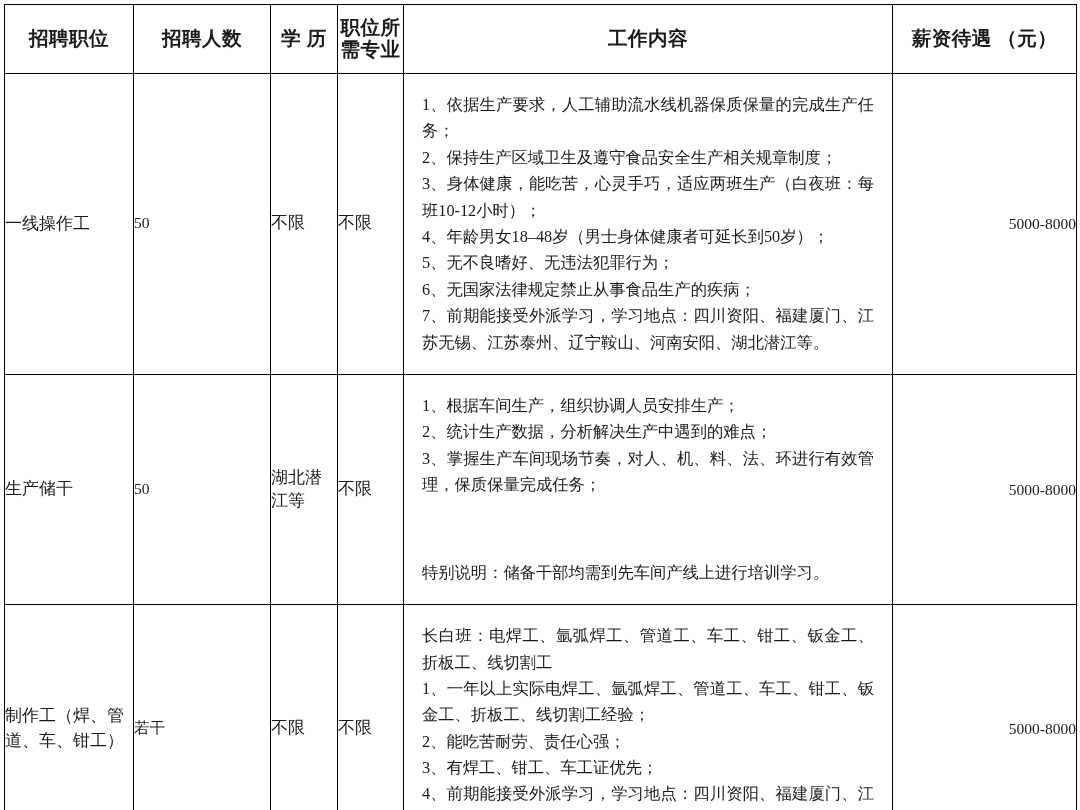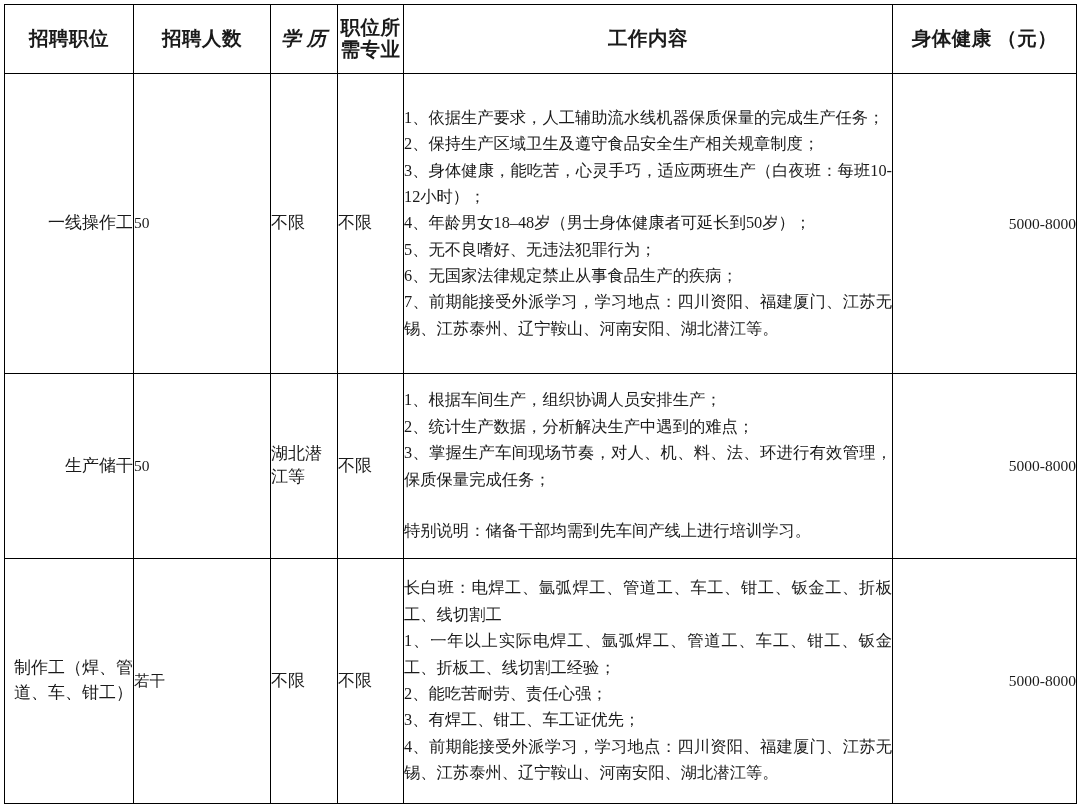--- a/index.html
+++ b/index.html
@@ -52,36 +52,36 @@
 
   
   tr.head-row th {
     height: 68px;
     text-align: center;
     font-weight: bold;
     font-size: 19.5px;
     line-height: 1.12;
     letter-spacing: 0.5px;
   }
-  th.h-edu { letter-spacing: 3px; font-style: italic; }
+  th.h-edu { letter-spacing: 3px; }
   th.h-major {
     font-size: 18px;
     line-height: 1.05;
     letter-spacing: 0px;
     padding: 0 2px;
   }
   th.h-salary {
     font-size: 19px;
     line-height: 1.15;
   }
   th.h-content { font-size: 19.5px; margin-top: 44px; }
 
   
   td.cell-position {
-    text-align: right;
+    text-align: left;
     font-size: 17px;
     line-height: 1.45;
     padding: 0 10px;
     margin-left: 48px;
   }
   td.cell-count,
   td.cell-edu,
   td.cell-major {
     text-align: left;
     font-size: 17px;
@@ -94,21 +94,21 @@
     font-size: 15.5px;
   }
   td.cell-content {
     text-align: left;
     font-size: 16.3px;
     line-height: 1.62;
     padding: 10px 8px 10px 9px;
     vertical-align: middle;
   }
   td.cell-content .para {
-    margin: 0;
+    margin: 18px;
     white-space: pre-wrap;
     text-align: justify;
     text-justify: inter-ideograph;
   }
   td.cell-content .spacer {
     height: 1.55em;
   }
 
   
   tr.row-1 td { height: 299px; }
@@ -130,21 +130,21 @@
       <col class="c-salary">
     </colgroup>
 
     <thead>
       <tr class="head-row">
         <th class="h-position">招聘职位</th>
         <th class="h-count">招聘人数</th>
         <th class="h-edu">学  历</th>
         <th class="h-major">职位所需专业</th>
         <th class="h-content">工作内容</th>
-        <th class="h-salary">身体健康
+        <th class="h-salary">薪资待遇
 （元）</th>
       </tr>
     </thead>
 
     <tbody>
       <tr class="row-1">
         <td class="cell-position">一线操作工</td>
         <td class="cell-count">50</td>
         <td class="cell-edu">不限</td>
         <td class="cell-major">不限</td>

